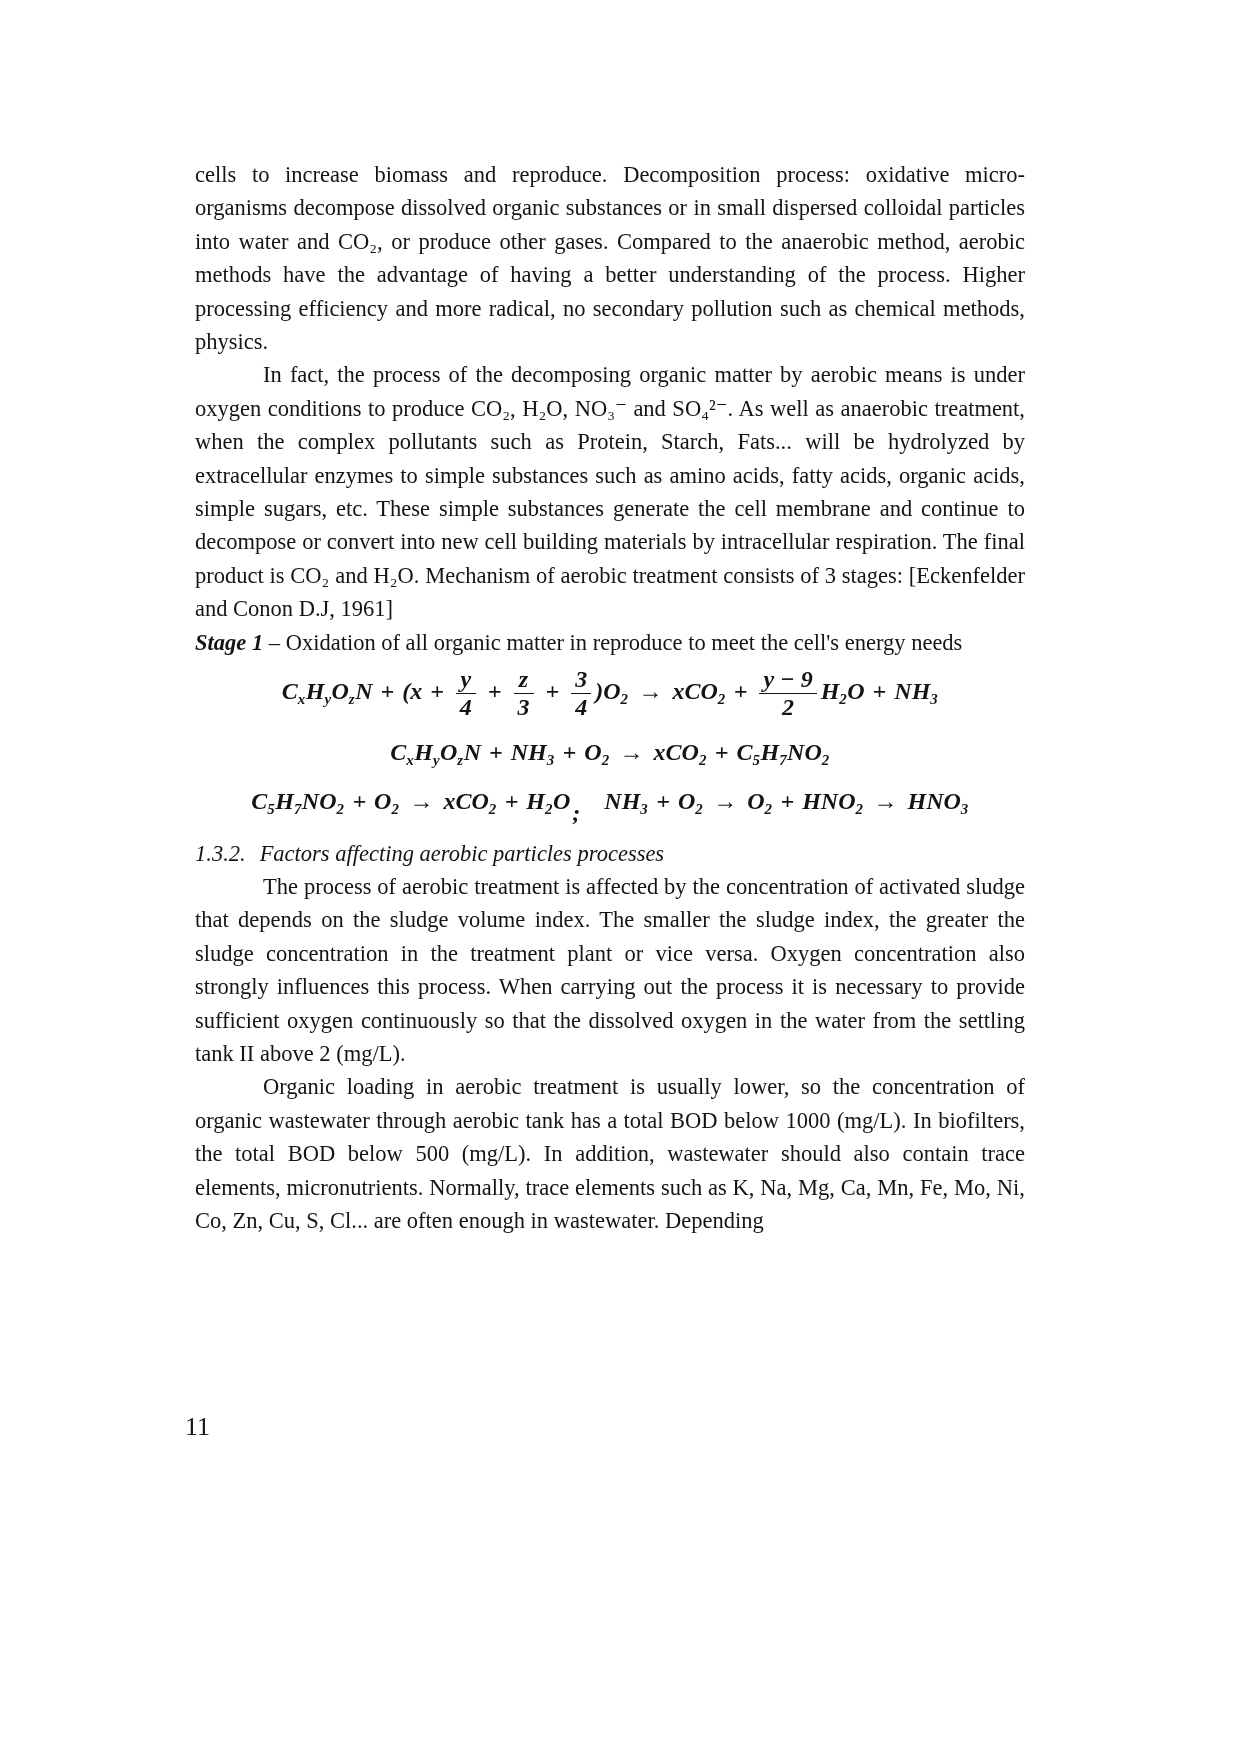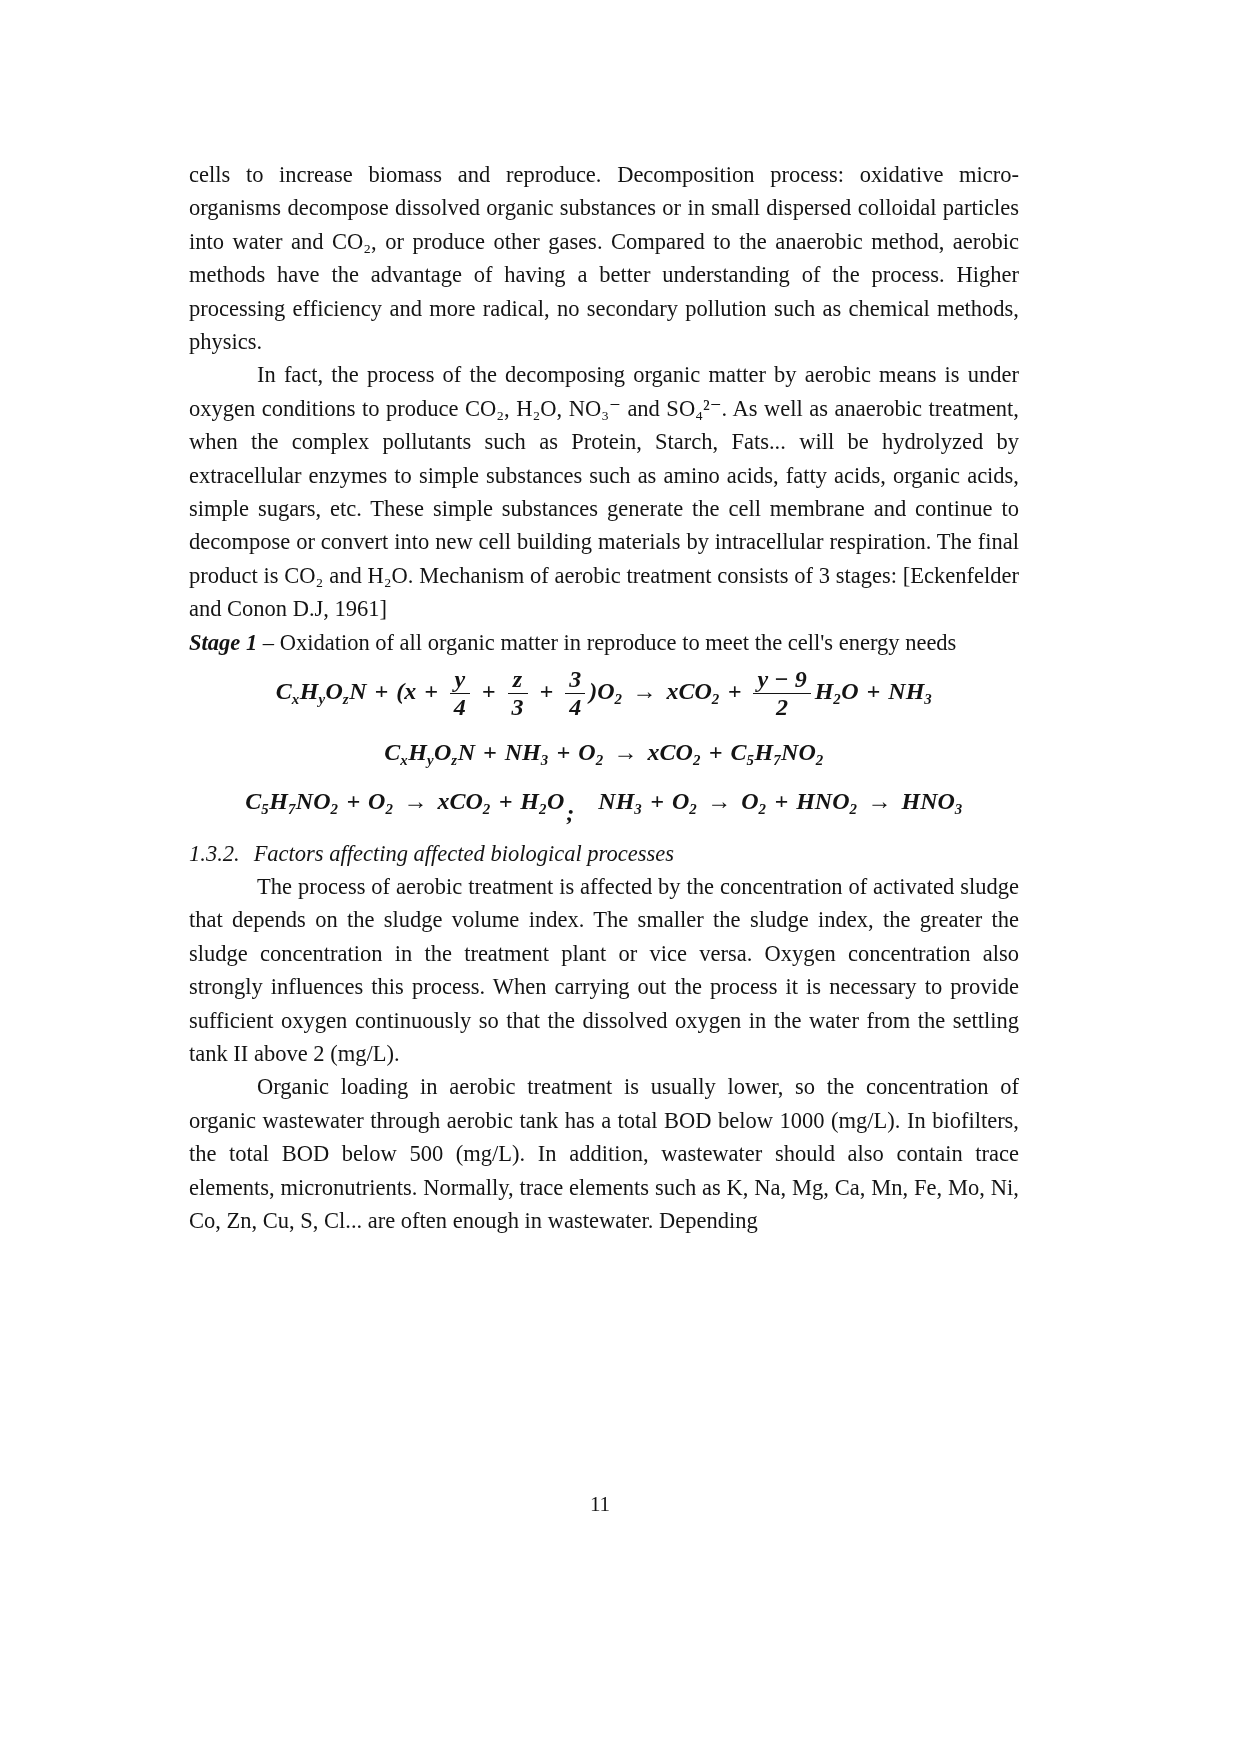--- a/index.html
+++ b/index.html
@@ -3,21 +3,21 @@
 <meta charset="utf-8">
 <style>
   * { margin:0; padding:0; box-sizing:border-box; }
   html, body { background:#ffffff; }
   body {
     width:1240px; height:1754px; position:relative; overflow:hidden;
     font-family:"Liberation Serif","DejaVu Serif",serif;
     color:#141414;
   }
   .content {
-    position:absolute; left:189px; top:158px; width:830px;
+    position:absolute; left:195px; top:158px; width:830px;
     font-size:22.5px; line-height:33.4px;
   }
   .para { text-align:justify; }
   .indent { text-indent:68px; }
   .stage-label { font-weight:bold; font-style:italic; }
   .heading { font-style:italic; }
   .hsp { display:inline-block; width:14px; }
 
   
   .eq {
@@ -31,22 +31,22 @@
   .eq .mp { vertical-align:-0.5em; margin:0 2px; }
   .eq .mg { display:inline-block; width:22px; }
   .eq .mf {
     display:inline-flex; flex-direction:column; vertical-align:middle;
     text-align:center; margin:0 4px; line-height:1.12;
   }
   .eq .mf .n { display:block; border-bottom:1.6px solid #141414; padding:0 4px; }
   .eq .mf .d { display:block; padding:0 4px; }
 
   .page-number {
-    position:absolute; left:185px; top:1492px; width:830px;
-    text-align:center; font-size:21px;
+    position:absolute; left:185px; top:1412px; width:830px;
+    text-align:left; font-size:26px;
   }
 </style>
 </head>
 <body>
 
 <div class="content">
 
   <p class="para">cells to increase biomass and reproduce. Decomposition process: oxidative micro-organisms decompose dissolved organic substances or in small dispersed colloidal particles into water and CO₂, or produce other gases. Compared to the anaerobic method, aerobic methods have the advantage of having a better understanding of the process. Higher processing efficiency and more radical, no secondary pollution such as chemical methods, physics.</p>
 
   <p class="para indent">In fact, the process of the decomposing organic matter by aerobic means is under oxygen conditions to produce CO₂, H₂O, NO₃⁻ and SO₄²⁻. As well as anaerobic treatment, when the complex pollutants such as Protein, Starch, Fats... will be hydrolyzed by extracellular enzymes to simple substances such as amino acids, fatty acids, organic acids, simple sugars, etc. These simple substances generate the cell membrane and continue to decompose or convert into new cell building materials by intracellular respiration. The final product is CO₂ and H₂O. Mechanism of aerobic treatment consists of 3 stages: [Eckenfelder and Conon D.J, 1961]</p>
@@ -67,21 +67,21 @@
         <span class="d">2</span>
       </span><span class="mt">H</span><span class="ms">2</span><span class="mt">O</span><span class="mo">+</span><span class="mt">NH</span><span class="ms">3</span></div>
 
 
   <div class="eq"><span class="mt">C</span><span class="ms">x</span><span class="mt">H</span><span class="ms">y</span><span class="mt">O</span><span class="ms">z</span><span class="mt">N</span><span class="mo">+</span><span class="mt">NH</span><span class="ms">3</span><span class="mo">+</span><span class="mt">O</span><span class="ms">2</span><span class="ma">→</span><span class="mt">xCO</span><span class="ms">2</span><span class="mo">+</span><span class="mt">C</span><span class="ms">5</span><span class="mt">H</span><span class="ms">7</span><span class="mt">NO</span><span class="ms">2</span></div>
 
 
   <div class="eq"><span class="mt">C</span><span class="ms">5</span><span class="mt">H</span><span class="ms">7</span><span class="mt">NO</span><span class="ms">2</span><span class="mo">+</span><span class="mt">O</span><span class="ms">2</span><span class="ma">→</span><span class="mt">xCO</span><span class="ms">2</span><span class="mo">+</span><span class="mt">H</span><span class="ms">2</span><span class="mt">O</span><span class="mp">;</span><span class="mg"></span><span class="mt">NH</span><span class="ms">3</span><span class="mo">+</span><span class="mt">O</span><span class="ms">2</span><span class="ma">→</span><span class="mt">O</span><span class="ms">2</span><span class="mo">+</span><span class="mt">HNO</span><span class="ms">2</span><span class="ma">→</span><span class="mt">HNO</span><span class="ms">3</span></div>
 
 
-  <p class="para heading"><span>1.3.2.</span><span class="hsp"></span><span>Factors affecting affected biological processes</span></p>
+  <p class="para heading"><span>1.3.2.</span><span class="hsp"></span><span>Factors affecting aerobic particles processes</span></p>
 
   <p class="para indent">The process of aerobic treatment is affected by the concentration of activated sludge that depends on the sludge volume index. The smaller the sludge index, the greater the sludge concentration in the treatment plant or vice versa. Oxygen concentration also strongly influences this process. When carrying out the process it is necessary to provide sufficient oxygen continuously so that the dissolved oxygen in the water from the settling tank II above 2 (mg/L).</p>
 
   <p class="para indent">Organic loading in aerobic treatment is usually lower, so the concentration of organic wastewater through aerobic tank has a total BOD below 1000 (mg/L). In biofilters, the total BOD below 500 (mg/L). In addition, wastewater should also contain trace elements, micronutrients. Normally, trace elements such as K, Na, Mg, Ca, Mn, Fe, Mo, Ni, Co, Zn, Cu, S, Cl... are often enough in wastewater. Depending</p>
 
 </div>
 
 <div class="page-number">11</div>
 
 </body></html>

